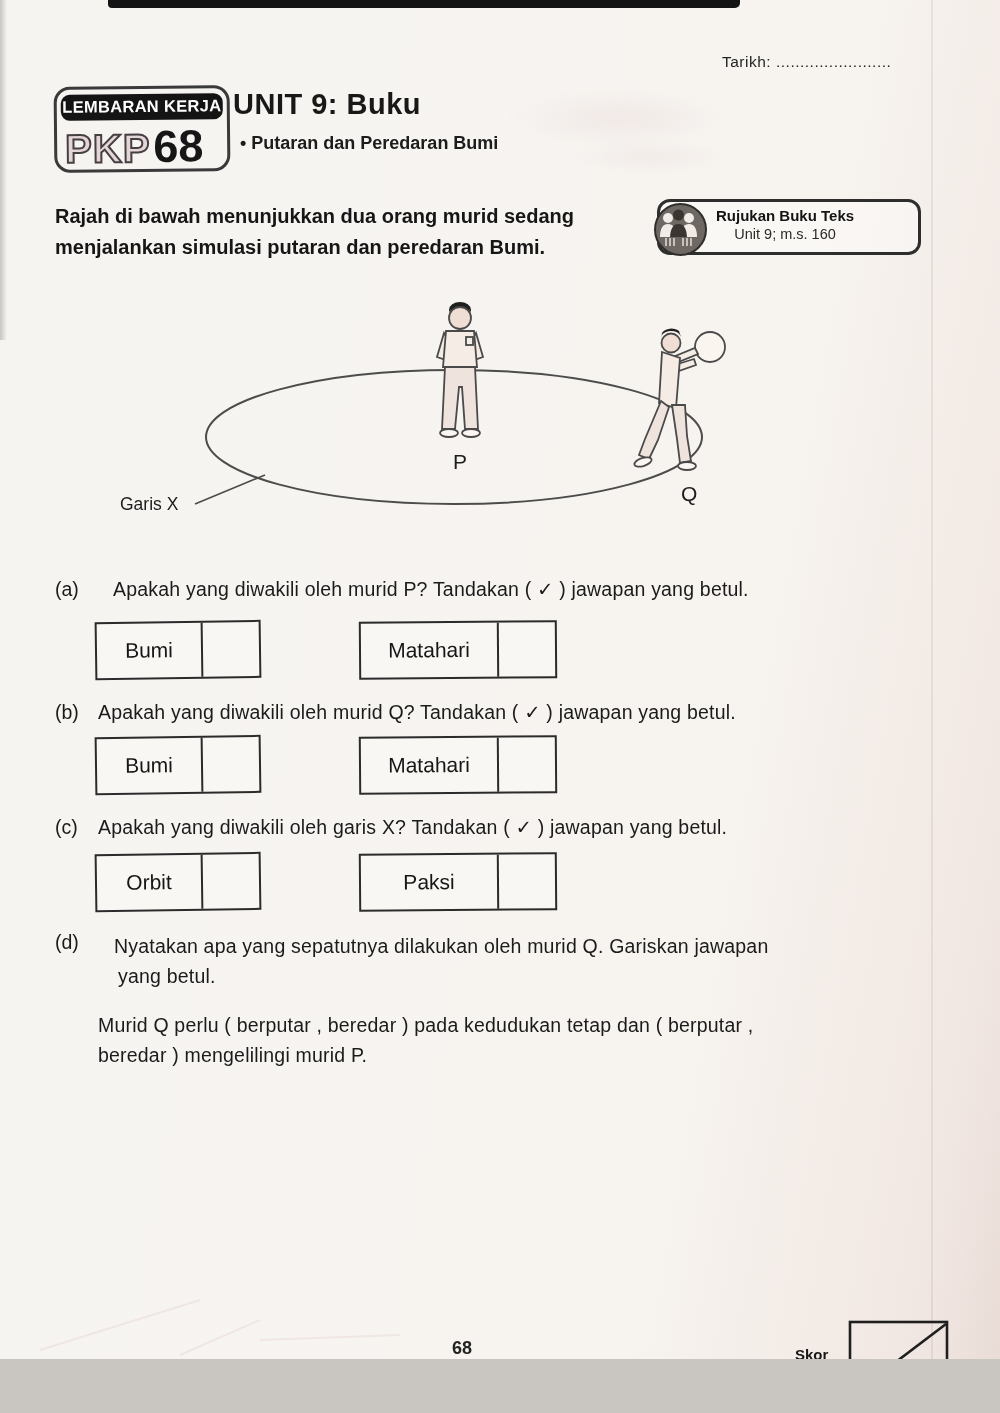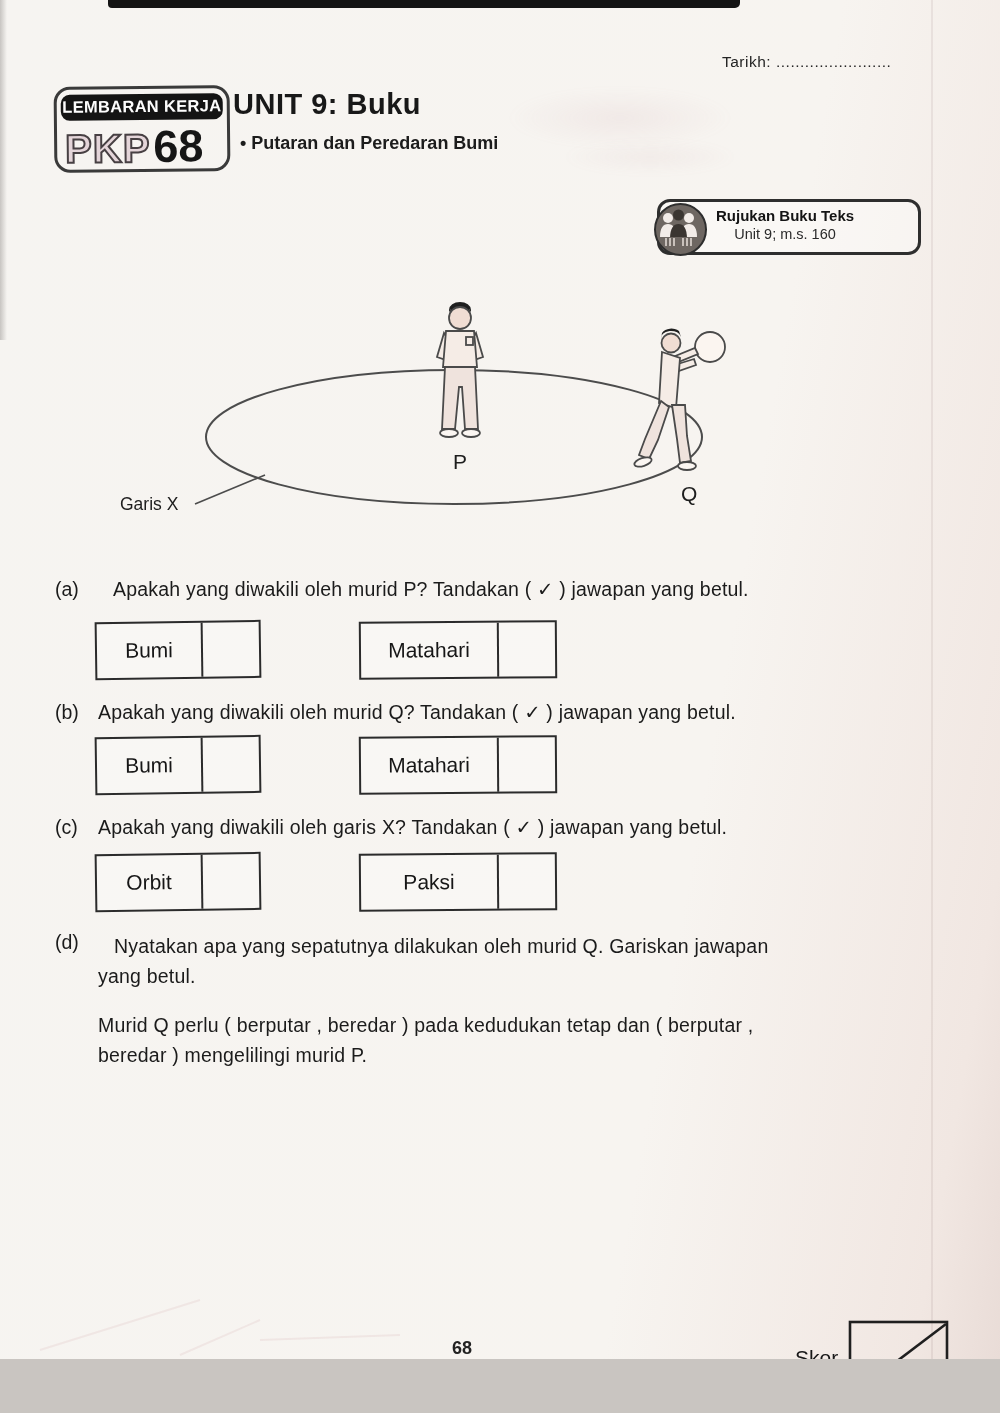--- a/index.html
+++ b/index.html
@@ -39,21 +39,21 @@
   .q-text{font-size:19.5px;font-weight:500;color:#1b1b1b;letter-spacing:.2px;}
   .optrow{display:flex;}
   .optbox{display:flex;border:2.5px solid #2b2b2b;height:54px;box-sizing:content-box;background:rgba(255,255,255,.25);}
   .optlabel{display:flex;align-items:center;justify-content:center;font-size:21px;font-weight:500;color:#161616;border-right:2.5px solid #2b2b2b;}
   .optcheck{width:56px;}
   .skew1{transform:rotate(-.8deg);}
   .skew2{transform:rotate(-.45deg);}
   .para{font-size:19.5px;font-weight:500;color:#1b1b1b;line-height:1.55;letter-spacing:.2px;}
   
   .pagenum{left:452px;top:1338px;font-size:18px;font-weight:bold;color:#222;}
-  .skor-label{left:795px;top:1346px;font-size:21px;font-weight:normal;color:#181818;}
+  .skor-label{left:795px;top:1346px;font-size:15px;font-weight:bold;color:#181818;}
   .skor-box{left:848px;top:1320px;}
   .camscan{left:648px;top:1369px;font-size:18px;color:#6f6f6f;z-index:1;}
   .lw-logo{left:698px;top:1372px;display:flex;align-items:flex-start;z-index:2;}
   .lw-tiles{display:grid;grid-template-columns:18px 18px;grid-template-rows:18px 18px;gap:2px;margin-top:3px;}
   .lw-tile{display:flex;align-items:center;justify-content:center;color:#fff;font-size:12px;font-weight:bold;border-radius:3px;}
   .lw-word{font-size:32px;font-weight:bold;letter-spacing:-.5px;margin-left:3px;line-height:1.2;}
   .faint-marks{left:20px;top:1280px;opacity:.35;}
 </style>
 </head>
 <body>
@@ -71,20 +71,24 @@
   <div class="abs badge">
     <div class="badge-pill">LEMBARAN KERJA</div>
     <div class="badge-row">
       <span class="badge-pkp">PKP</span>
       <span class="badge-num">68</span>
     </div>
   </div>
   <div class="abs unit-title">UNIT 9: Buku</div>
   <div class="abs unit-sub">• Putaran dan Peredaran Bumi</div>
 
+  <div class="abs intro">
+    <span style="display:block;">Rajah di bawah menunjukkan dua orang murid sedang</span>
+    <span style="display:block;">menjalankan simulasi putaran dan peredaran Bumi.</span>
+  </div>
 
   <div class="abs refbox">
     <div class="ref-icon">
       <svg width="45" height="45" viewBox="0 0 45 45">
         <circle cx="12" cy="13" r="5" fill="#f2ece8"></circle>
           <path d="M4,32 c0-9 3-13 8-13 s8,4 8,13 z" fill="#f2ece8"></path>
         <circle cx="33" cy="13" r="5" fill="#f2ece8"></circle>
           <path d="M25,32 c0-9 3-13 8-13 s8,4 8,13 z" fill="#f2ece8"></path>
         <circle cx="22.5" cy="10" r="5.5" fill="#3a3531"></circle>
           <path d="M14,34 c0-11 3.5-15 8.5-15 s8.5,4 8.5,15 z" fill="#3a3531"></path>
@@ -168,21 +172,21 @@
     </div>
     <div class="optbox skew2" style="margin-left:98px;">
       <div class="optlabel" style="width:136px;">Paksi</div>
       <div class="optcheck"></div>
     </div>
   </div>
 
   <div class="abs q-id" style="left:55px;top:931px;">(d)</div>
   <div class="abs para" style="left:98px;top:931px;width:840px;">
     <span style="display:block;margin-left:16px;">Nyatakan apa yang sepatutnya dilakukan oleh murid Q. Gariskan jawapan</span>
-    <span style="display:block;">yang betul.</span>
+    <span style="display:block;margin-left:20px;">yang betul.</span>
   </div>
   <div class="abs para" style="left:98px;top:1010px;width:840px;">
     <span style="display:block;">Murid Q perlu ( berputar , beredar ) pada kedudukan tetap dan ( berputar ,</span>
     <span style="display:block;">beredar ) mengelilingi murid P.</span>
   </div>
 
   <svg class="abs faint-marks" width="420" height="90">
     <path d="M20,70 L180,20 M160,75 L240,40 M240,60 L380,55" stroke="rgba(205,155,160,.45)" stroke-width="2" fill="none"></path>
   </svg>
 

